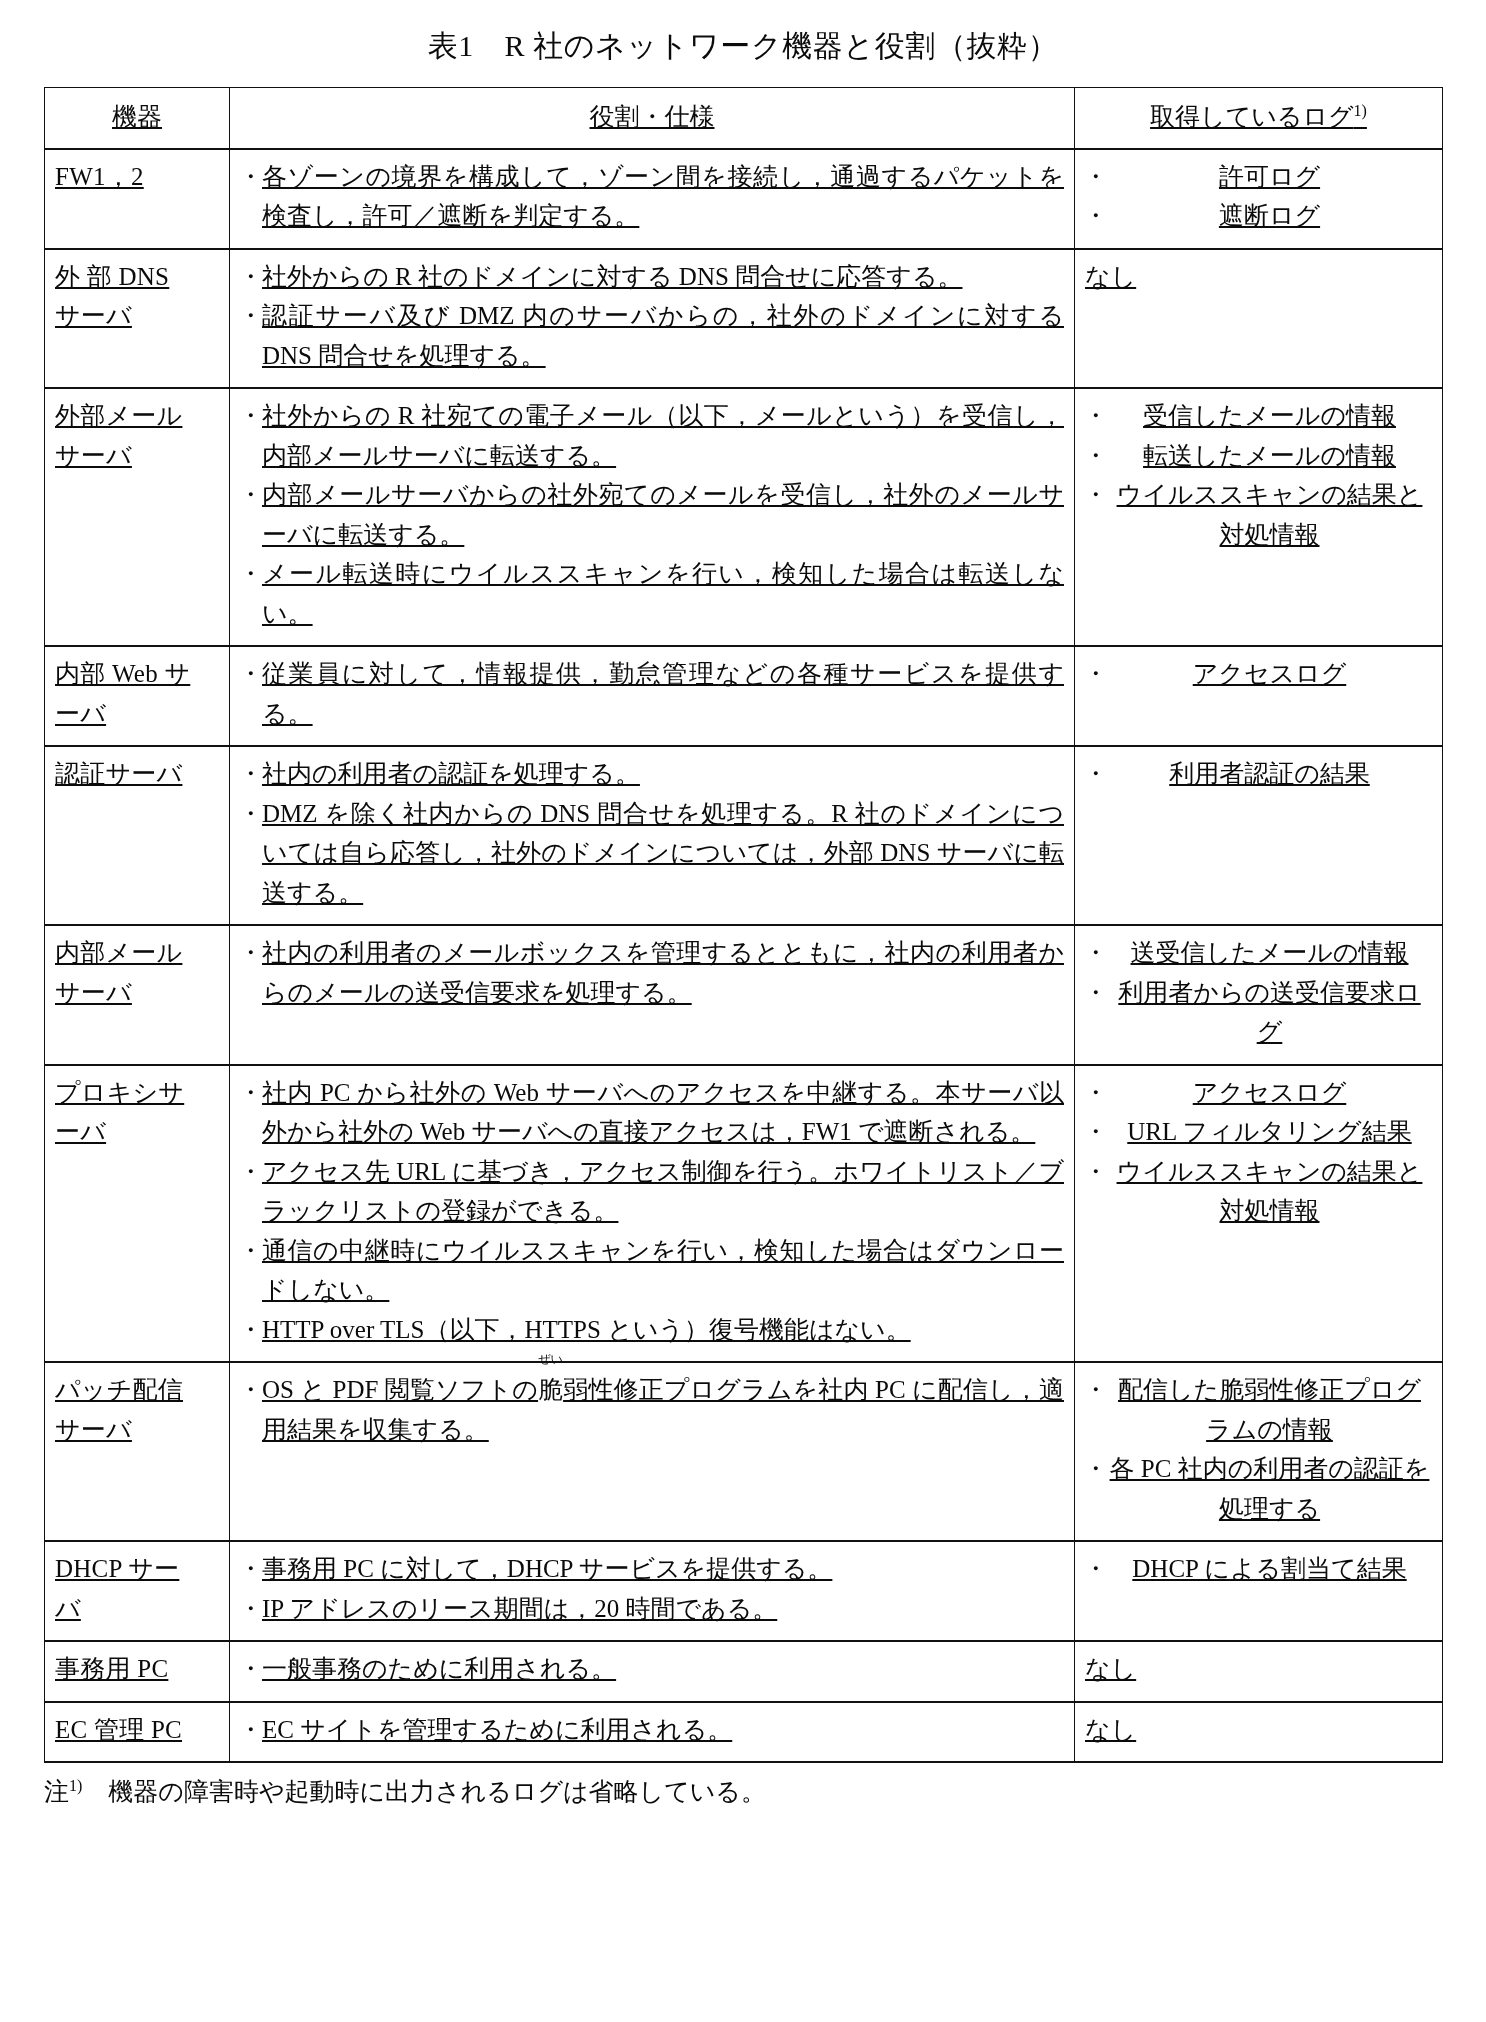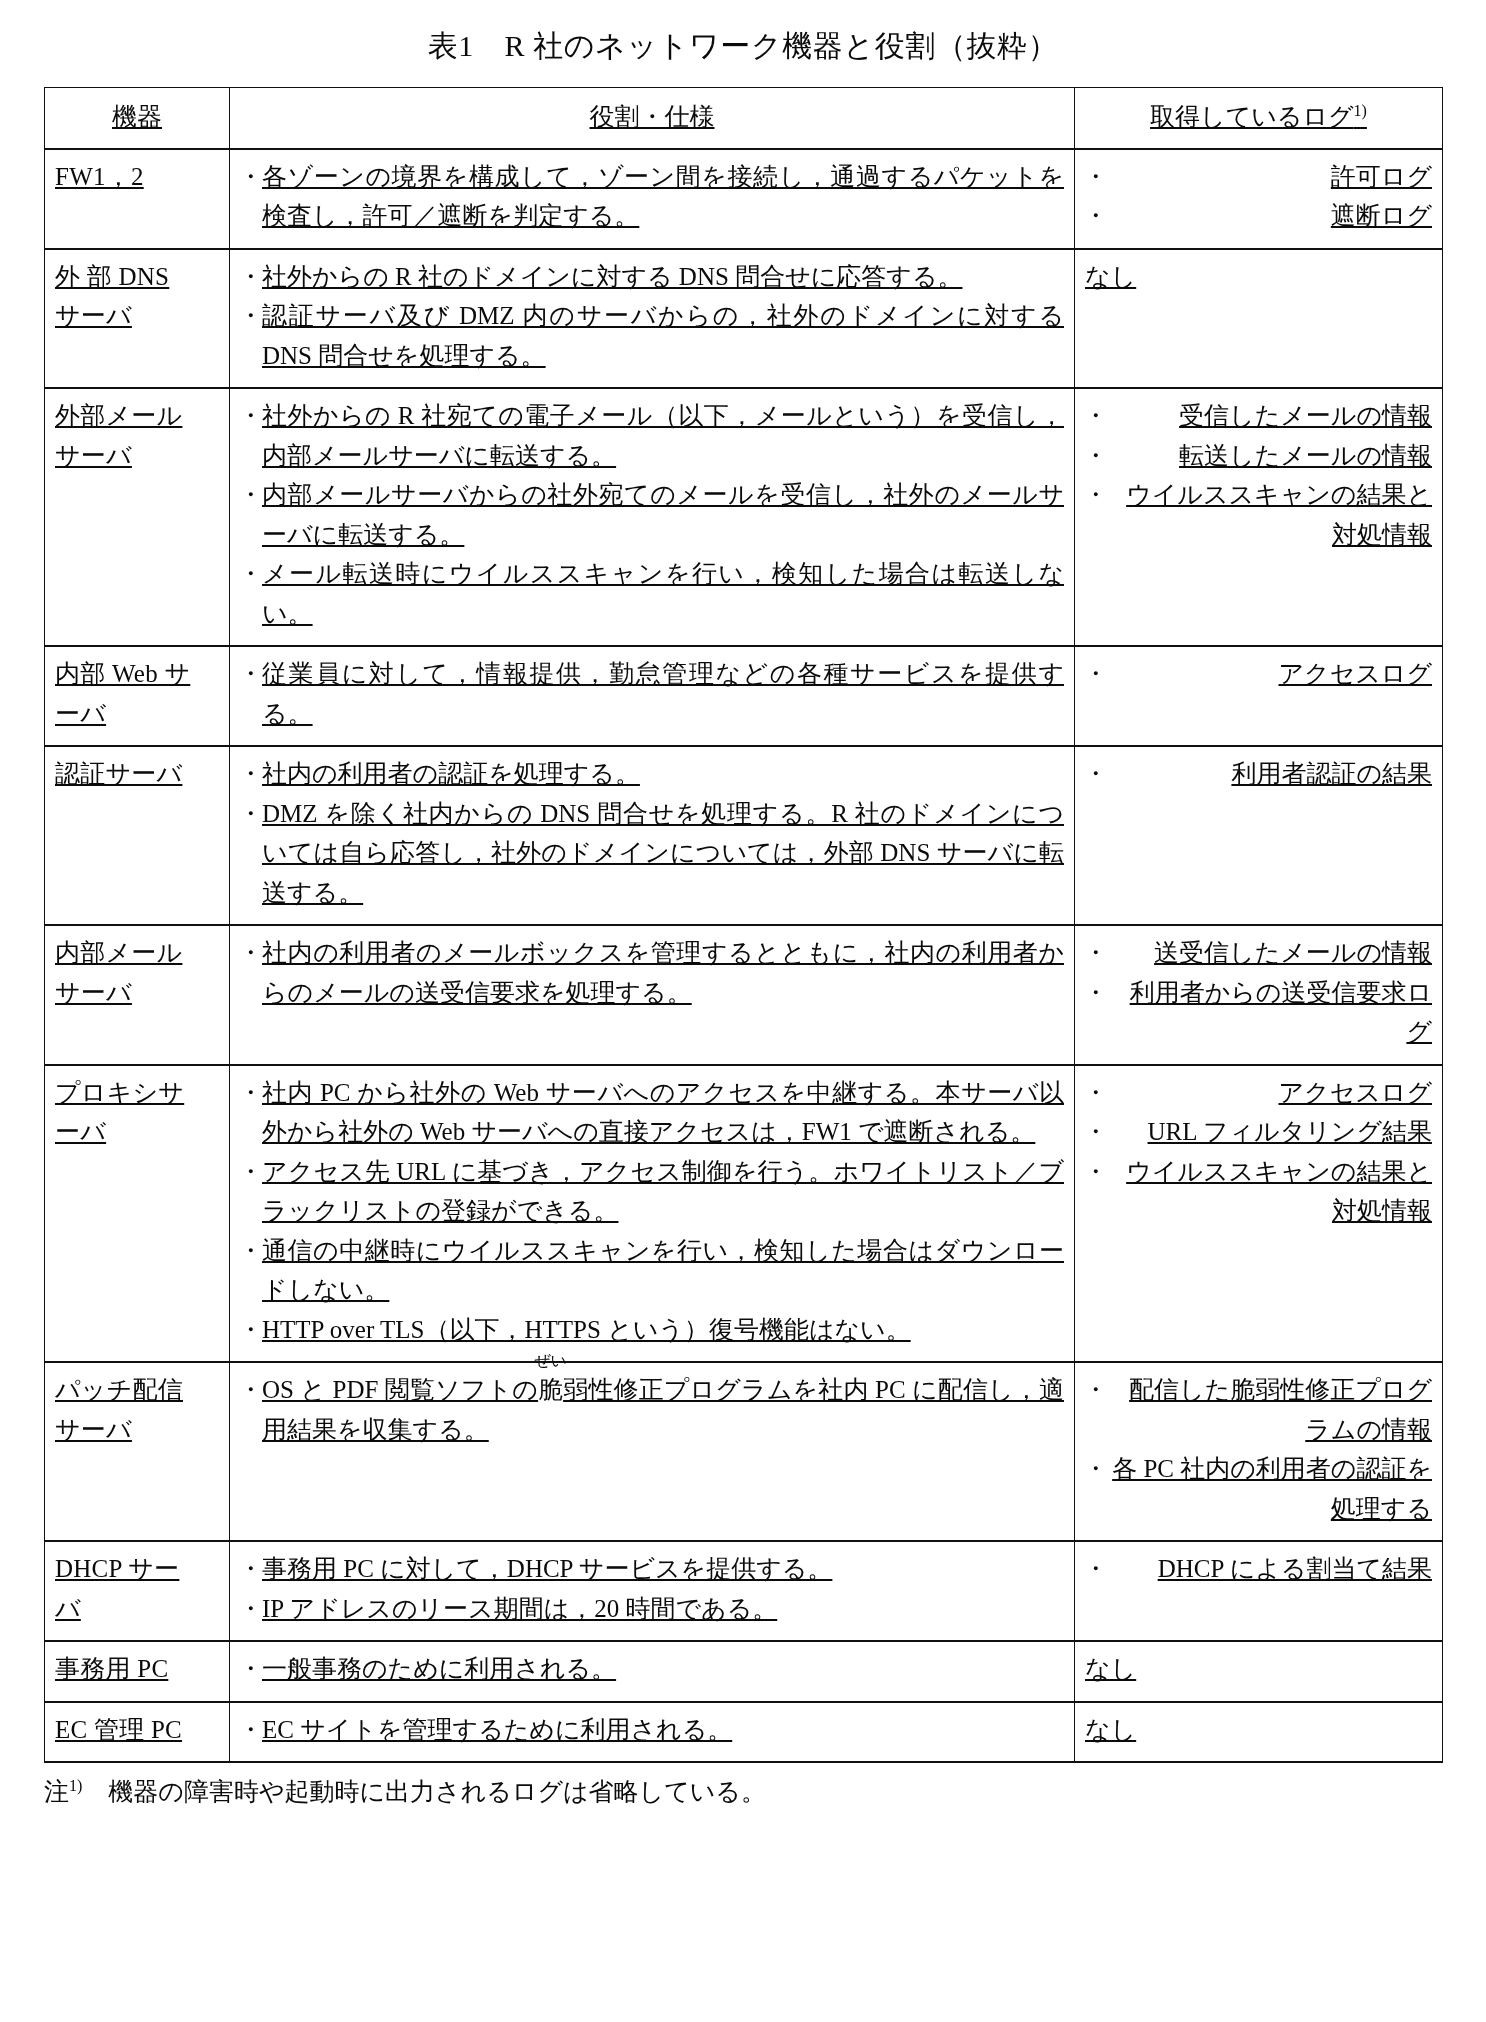--- a/index.html
+++ b/index.html
@@ -78,31 +78,31 @@
     text-align: justify;
     text-justify: inter-character;
   }
   ul.bullets > li::before {
     content: "・";
     position: absolute;
     left: -2px;
     top: 0;
   }
   .log-cell ul.bullets > li {
-    text-align: right;
+    text-align: center;
   }
   .plain-cell { }
 
   .ruby-wrap { position: relative; display: inline-block; }
   .ruby-wrap .ruby-text {
     position: absolute;
     top: -17px;
     left: 50%;
     transform: translateX(-50%);
-    font-size: 16px;
+    font-size: 12px;
     line-height: 1;
     white-space: nowrap;
   }
 
   .footnote {
     margin-top: 10px;
     font-size: 25px;
     line-height: 1.5;
   }
   .footnote .fn-mark {

